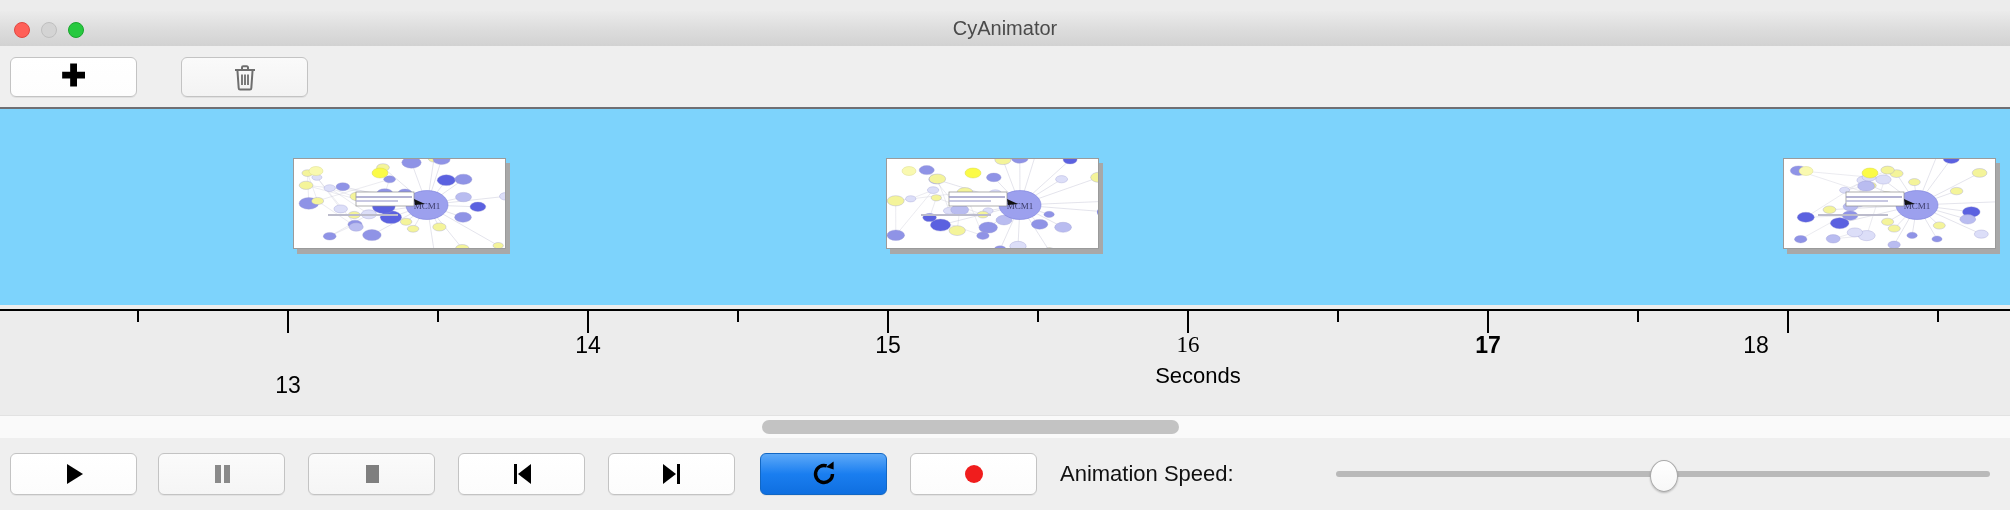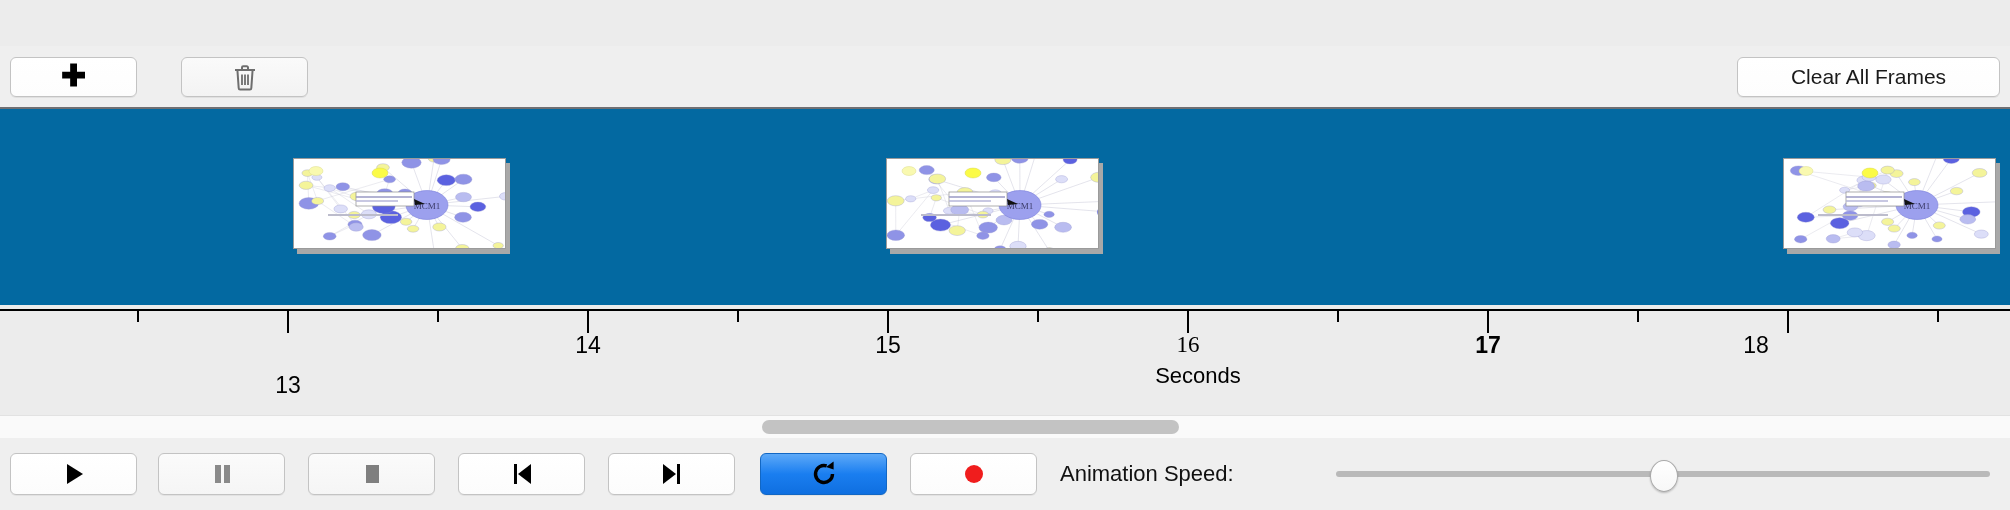--- a/index.html
+++ b/index.html
@@ -39,21 +39,21 @@
     box-shadow:0 1px 0 rgba(0,0,0,0.06);cursor:default;}
   .tb-btn.white{background:linear-gradient(to bottom,#ffffff,#fdfdfd);}
   .tb-btn.gray{background:linear-gradient(to bottom,#fafafa,#f3f3f3);}
   .tb-add{left:10px;width:127px;}
   .tb-del{left:181px;width:127px;}
   .tb-clear{right:10px;width:263px;font-size:21px;color:#1a1a1a;}
   .plus-icon{font-size:30px;font-weight:bold;color:#000;line-height:1;margin-top:-3px;}
   .sep-line{position:absolute;left:0;top:107px;width:2010px;height:2px;background:#6f6f73;}
 
   
-  .timeline{position:absolute;left:0;top:109px;width:2010px;height:201px;background:#0369a1;overflow:hidden;}
+  .timeline{position:absolute;left:0;top:109px;width:2010px;height:201px;background:#7dd3fc;overflow:hidden;}
   .frame{position:absolute;width:217px;height:96px;}
   .frame .shadow{position:absolute;left:4px;top:5px;width:213px;height:91px;background:#a8a8a8;}
   .frame .card{position:absolute;left:0;top:0;width:213px;height:91px;background:#ffffff;
     border:1px solid #9b9b9b;box-sizing:border-box;overflow:hidden;}
   .frame svg{display:block;}
 
   
   .axis-wrap{position:absolute;left:0;top:305px;width:2010px;height:110px;background:#ececec;overflow:hidden;}
   .axis-line{position:absolute;left:0;top:4px;width:2010px;height:2px;background:#000;}
   .tick{position:absolute;top:6px;width:2px;background:#000;}
@@ -83,34 +83,41 @@
   .slider .sthumb{position:absolute;top:7px;width:26px;height:30px;border-radius:50%;
     background:linear-gradient(to bottom,#ffffff,#f7f7f7);border:1px solid #a9a9a9;
     box-shadow:0 1px 2px rgba(0,0,0,0.22);}
 </style>
 </head>
 <body>
 
 <div id="app">
 
 
+  <div class="titlebar">
+    <div class="traffic">
+      <div class="light close"></div>
+      <div class="light min"></div>
+      <div class="light max"></div>
+    </div>
+    <div class="title-text">CyAnimator</div>
+  </div>
 
   <div class="toolbar">
     <div class="tb-btn white tb-add">
       <span class="plus-icon">✚</span>
     </div>
     <div class="tb-btn gray tb-del">
       <svg width="24" height="27" viewBox="0 0 24 27">
         <path d="M2 6 H22" stroke="#6e6e6e" stroke-width="2" fill="none"></path>
         <path d="M9 6 V3.5 a1.2 1.2 0 0 1 1.2-1.2 h3.6 A1.2 1.2 0 0 1 15 3.5 V6" stroke="#6e6e6e" stroke-width="2" fill="none"></path>
         <path d="M4.4 6 L5.7 24.2 a1.4 1.4 0 0 0 1.4 1.3 h9.8 a1.4 1.4 0 0 0 1.4-1.3 L19.6 6" stroke="#6e6e6e" stroke-width="2" fill="none"></path>
         <path d="M9 10.5 V21 M12 10.5 V21 M15 10.5 V21" stroke="#6e6e6e" stroke-width="1.8" fill="none"></path>
       </svg>
     </div>
-    <div class="tb-btn white tb-clear">Clear All Frames</div>
   </div>
   <div class="sep-line"></div>
 
   <div class="timeline">
     <div id="frames-host">
         <div class="frame" style="left: 293px; top: 49px;">
           <div class="shadow"></div>
           <div class="card">
   <svg width="213" height="91" viewBox="0 0 213 91">
     <rect x="0" y="0" width="213" height="91" fill="#ffffff"></rect>

